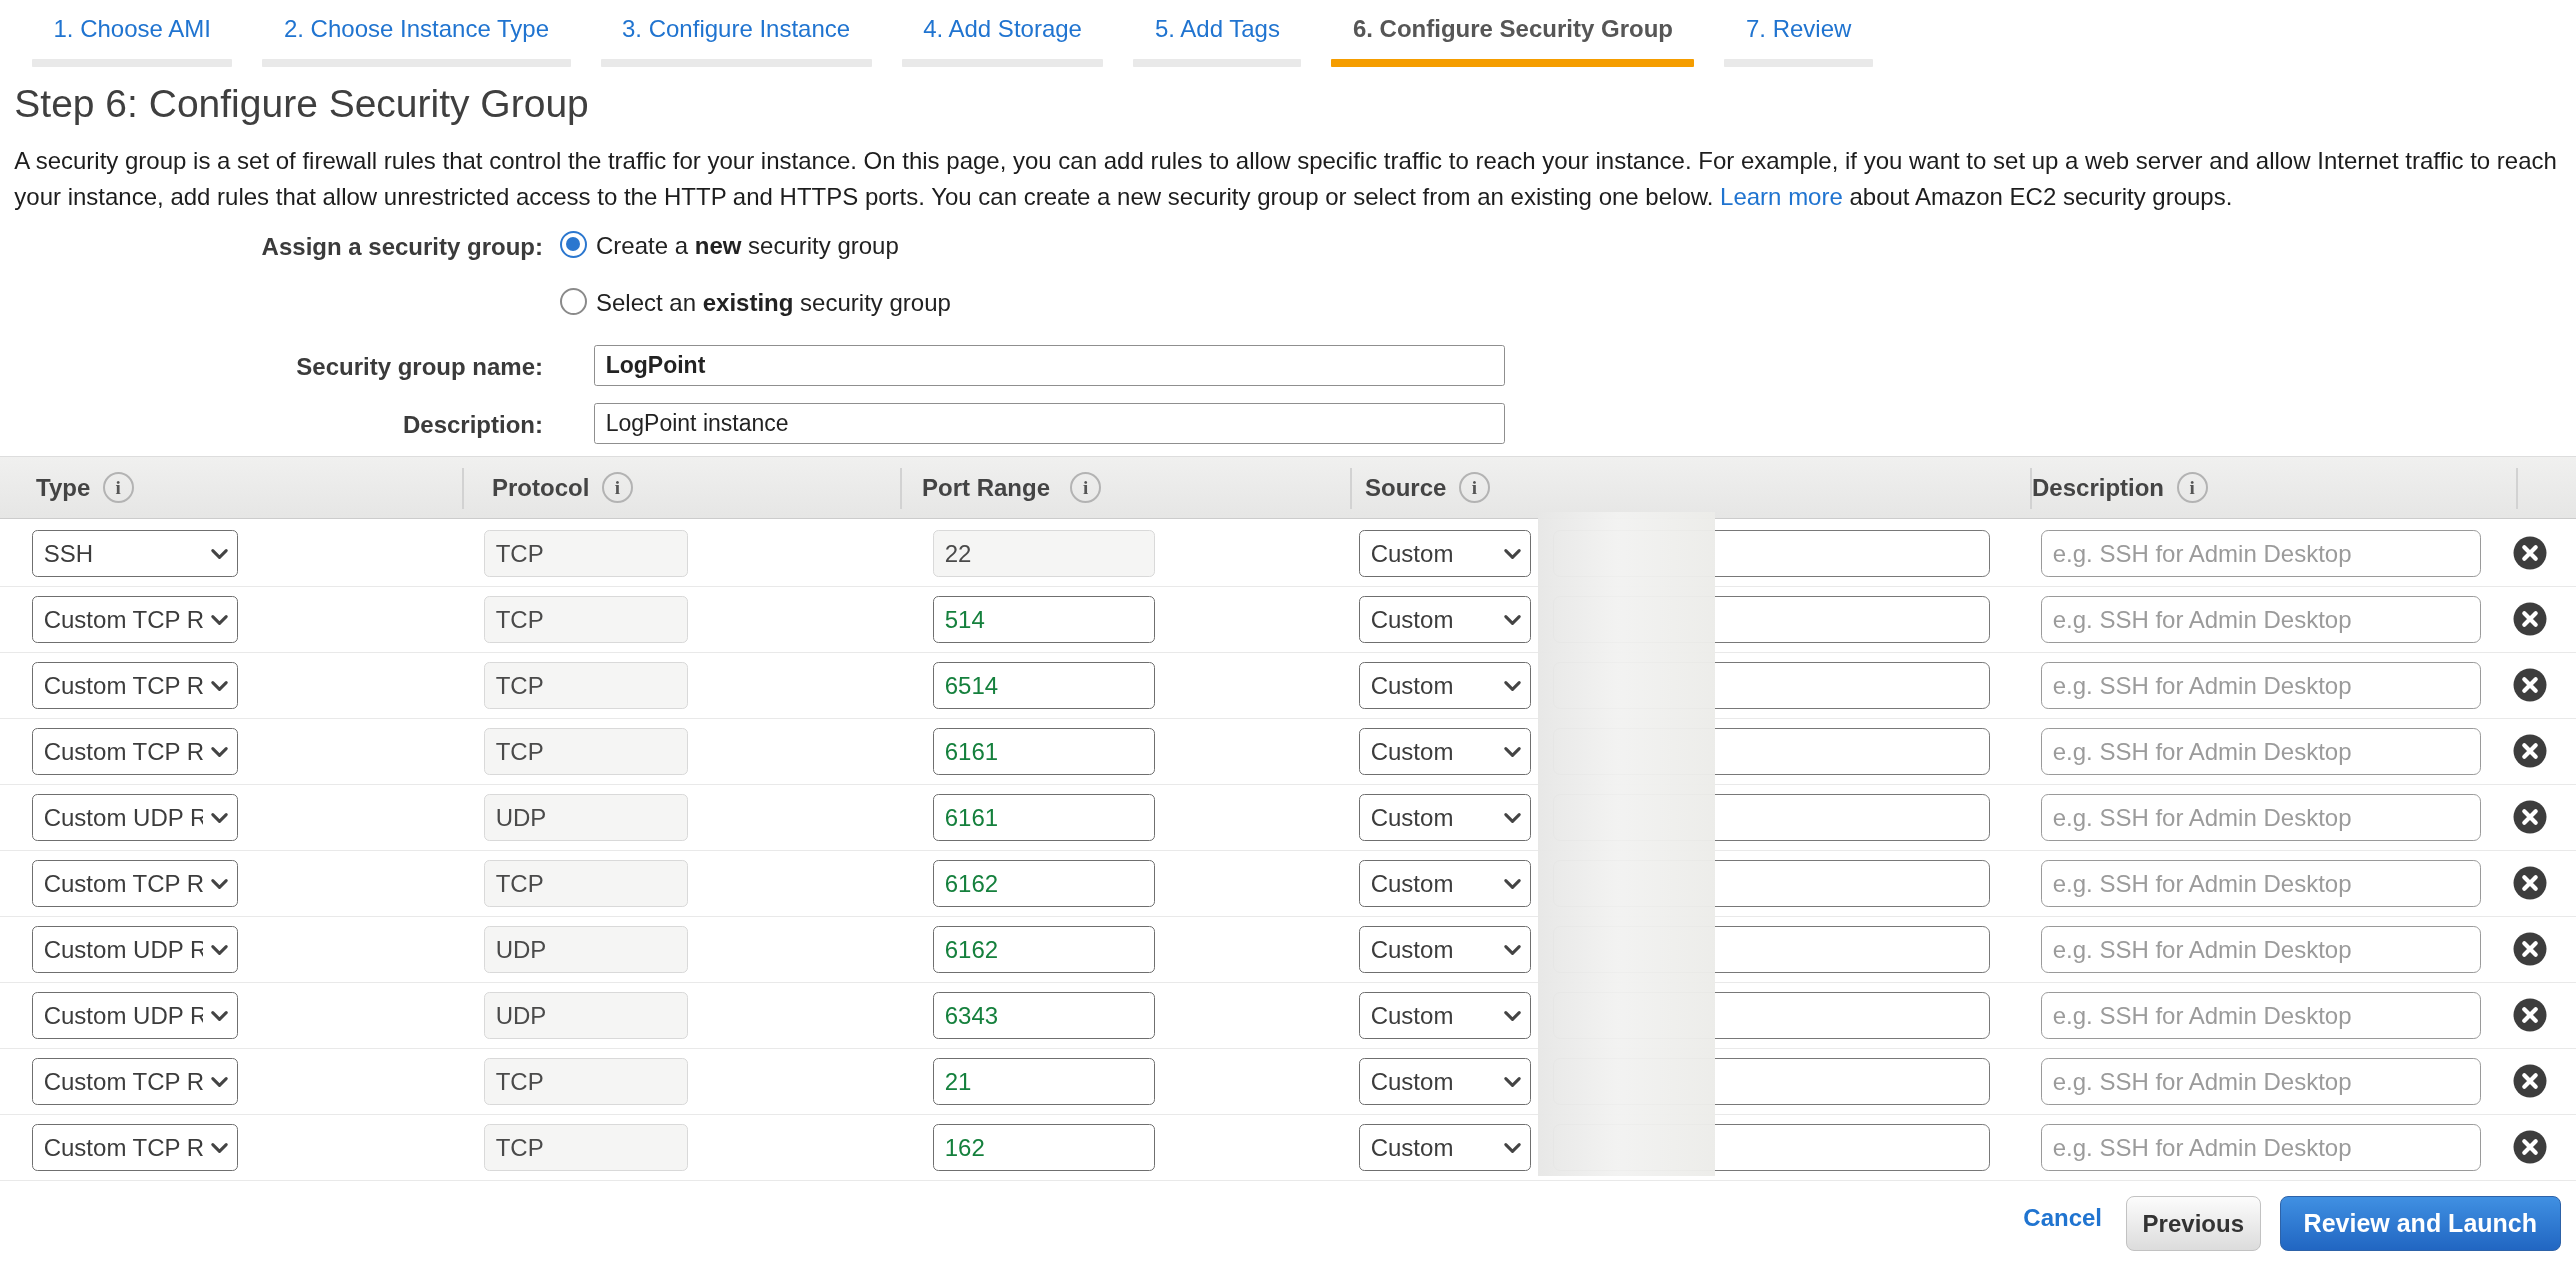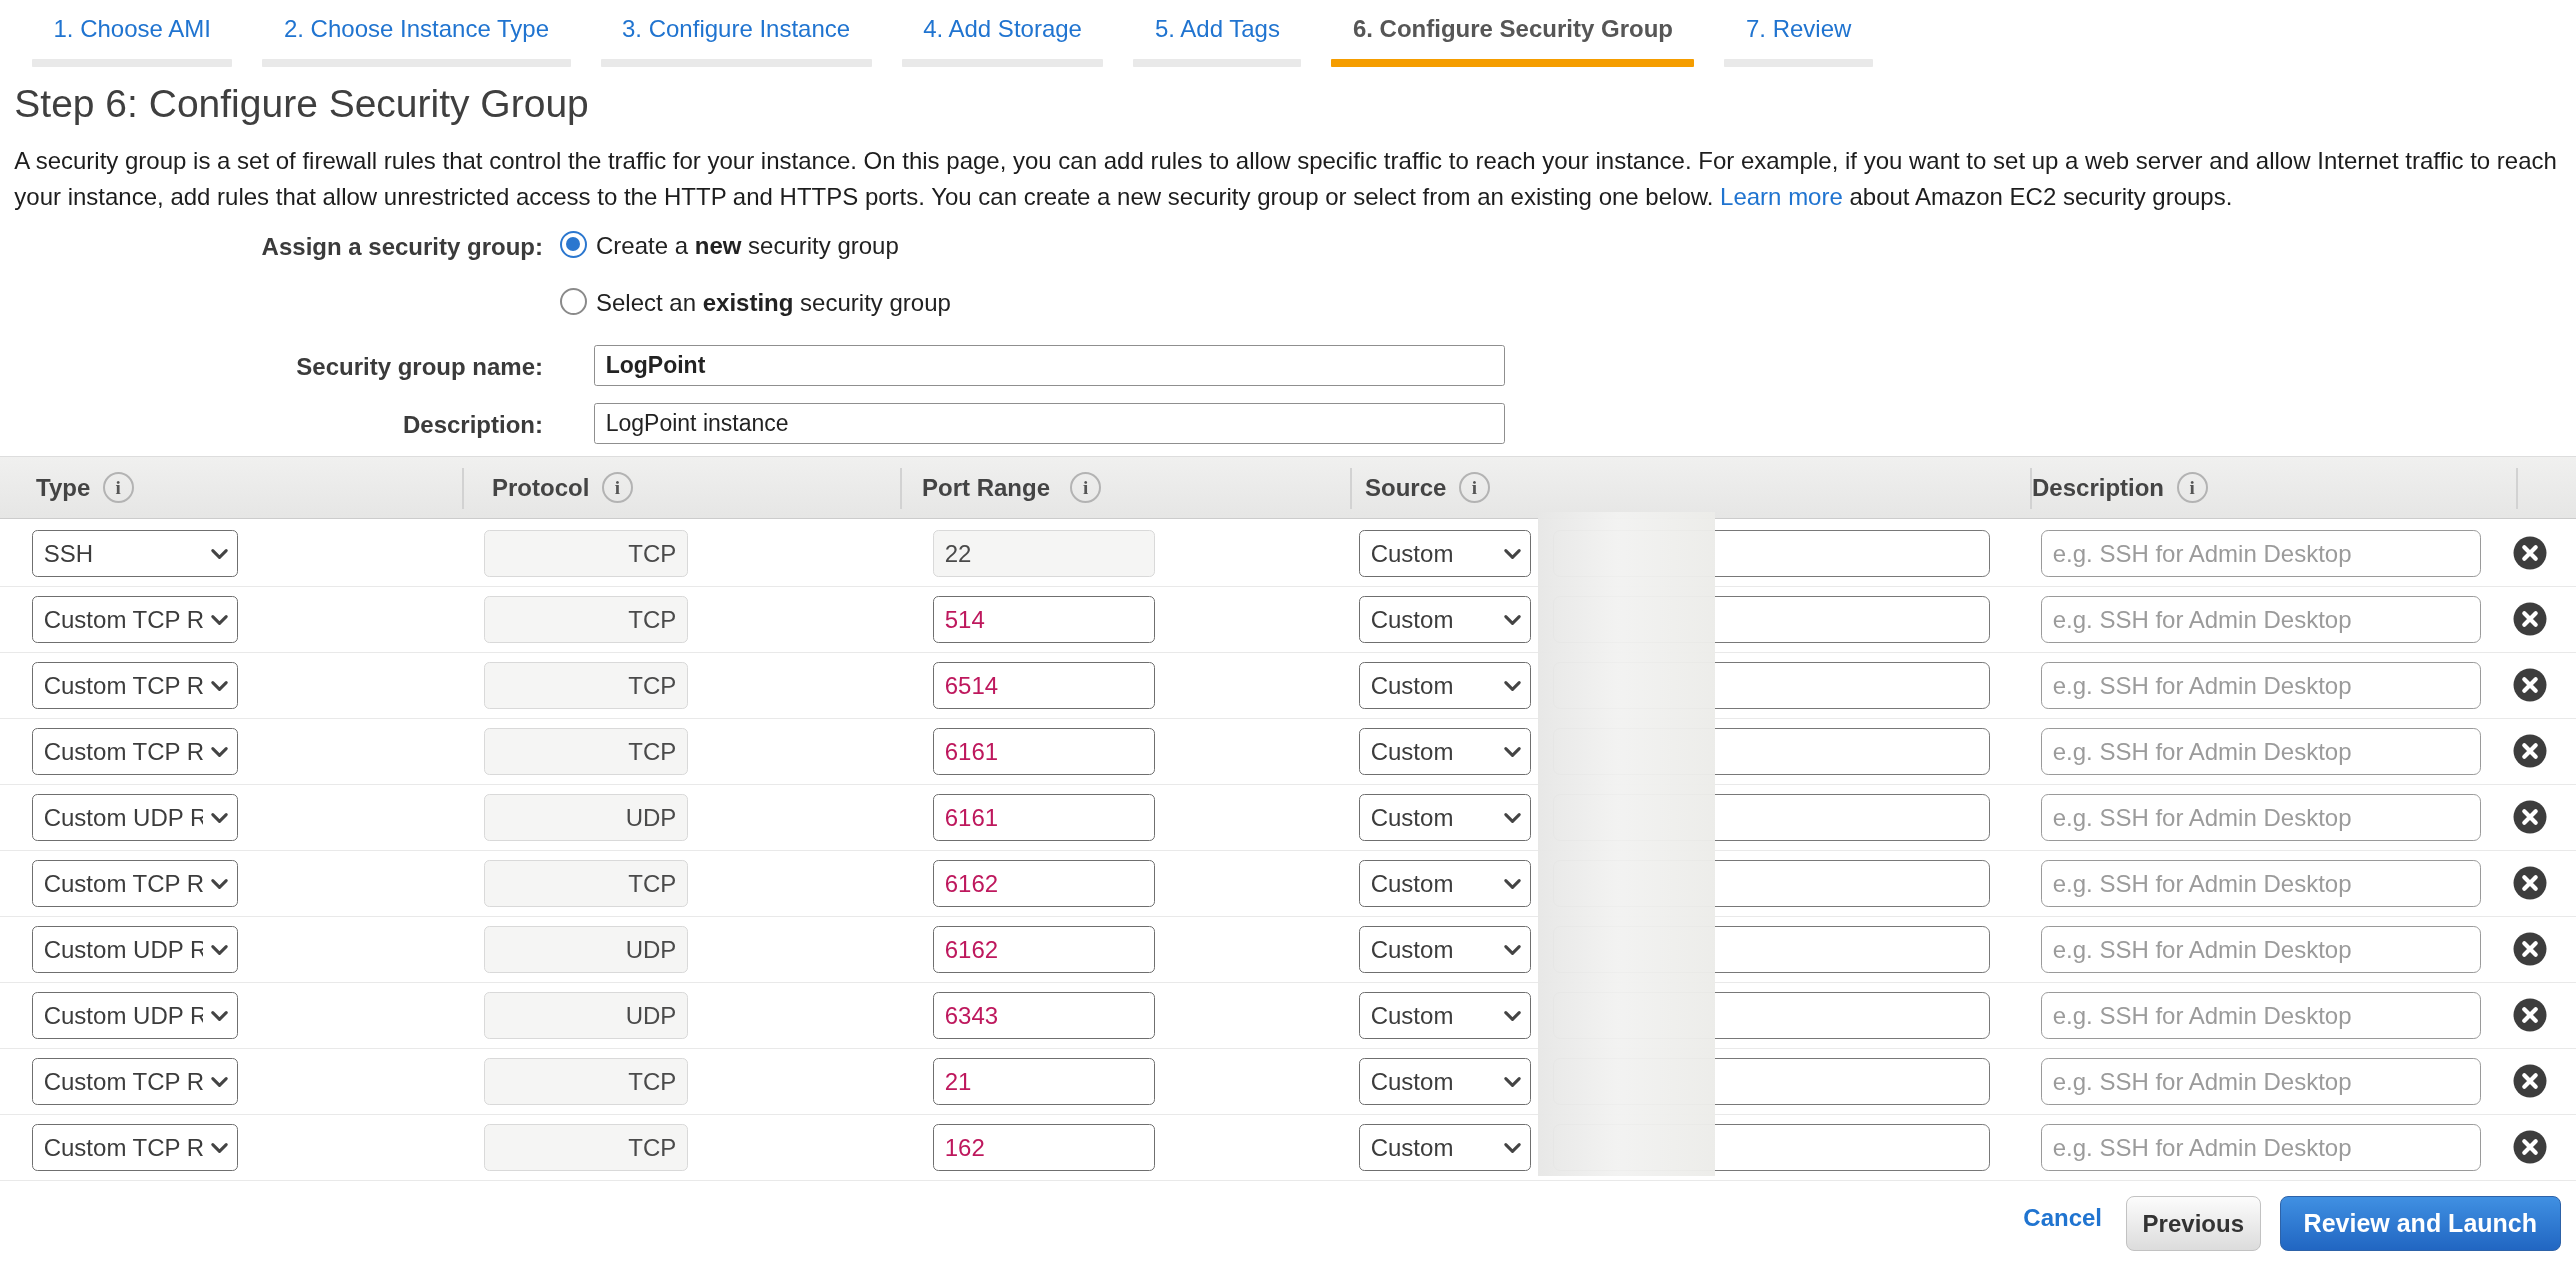--- a/index.html
+++ b/index.html
@@ -49,22 +49,22 @@
 
   .sel-wrap { position:absolute; top:9px; height:47px; }
   .sel-wrap select {
     width:100%; height:100%; box-sizing:border-box; -webkit-appearance:none; appearance:none;
     border:1.8px solid #6f6f6f; border-radius:5.4px; background:#fff; color:#3c3c3c;
     font-size:24px; font-family:"Liberation Sans", sans-serif; padding:0 34px 0 10.7px; overflow:hidden;
   }
   .sel-wrap .chev { position:absolute; right:7.2px; top:11.6px; pointer-events:none; }
 
   .cell-input { position:absolute; top:9px; height:47px; box-sizing:border-box;
-    font-size:24px; font-family:"Liberation Sans", sans-serif; color:#be185d; padding:0 10.7px; }
-  .protocol-input { left:484px; width:204px; background:#f5f5f4; border:1.8px solid #d9d9d9; border-radius:5.4px; color:#4a4a4a;text-align:right; }
+    font-size:24px; font-family:"Liberation Sans", sans-serif; color:#15803d; padding:0 10.7px; }
+  .protocol-input { left:484px; width:204px; background:#f5f5f4; border:1.8px solid #d9d9d9; border-radius:5.4px; color:#4a4a4a; }
   .port-input { left:933px; width:222px; background:#fff; border:1.8px solid #6f6f6f; border-radius:5.4px; }
   .port-input.locked { background:#f5f5f4; border:1.8px solid #d9d9d9; color:#4a4a4a; }
   .source-input { left:1553px; width:437px; background:#fff; border:1.8px solid #787878; border-radius:7.2px; }
   .desc-input { left:2041px; width:440px; background:#fff; border:1.8px solid #9a9a9a; border-radius:7.2px; }
   .desc-input::placeholder { color:#9b9b9b; opacity:1; }
 
   .type-wrap { left:32px; width:206px; }
   .source-sel-wrap { left:1359px; width:172px; }
 
   .delete-btn { position:absolute; left:2512px; top:14.3px; width:36px; height:36px; padding:0;

